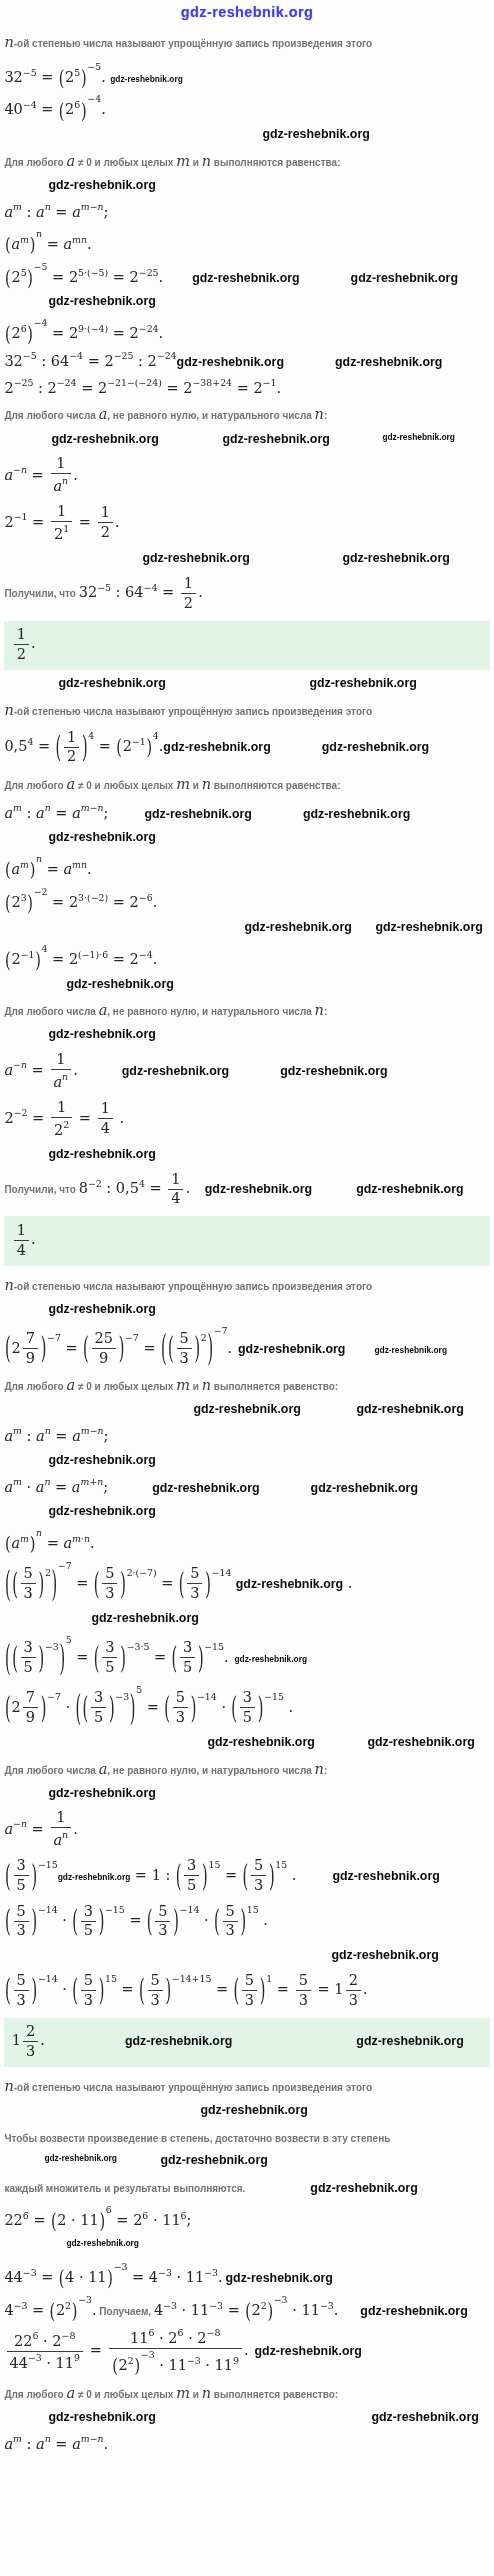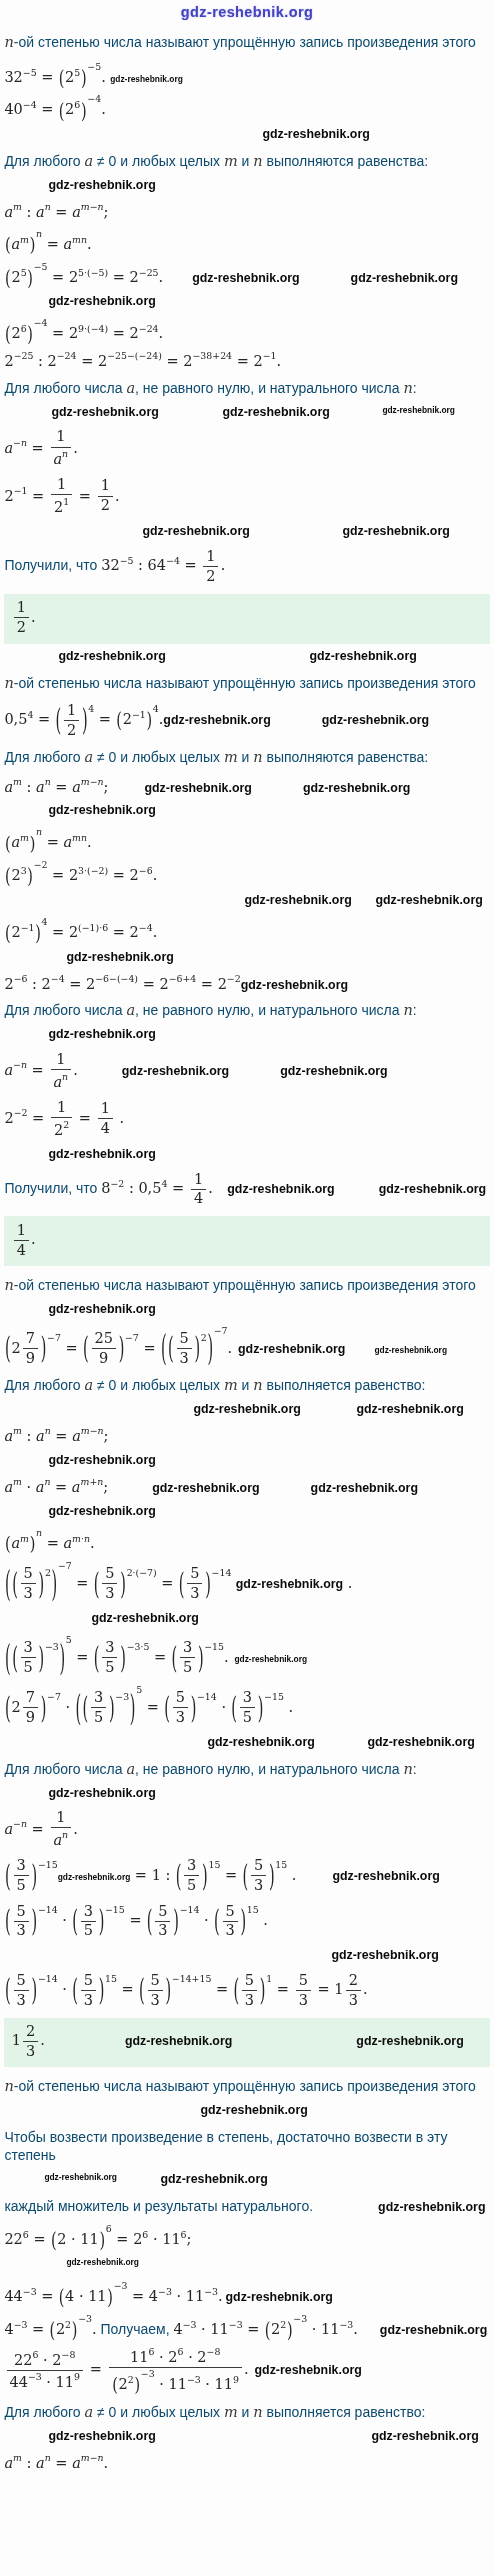--- a/index.html
+++ b/index.html
@@ -5,21 +5,21 @@
   html,body{margin:0;padding:0;background:#fdfdfd;}
   body{width:494px;font-family:"Liberation Sans",sans-serif;color:#2b2b2b;}
   #page{padding:1.5px 4.4px 0 4.4px;box-sizing:border-box;width:494px;}
   .header-wm{text-align:center;font:700 14.5px "Liberation Sans",sans-serif;color:#4545c2;
     letter-spacing:0.4px;text-shadow:0 0 1.5px rgba(150,150,230,.8);padding:2.2px 0 4.4px;}
   .text{font:14px/1.35 "Liberation Sans",sans-serif;color:#3a3a3a;margin:9.4px 0 6.5px;}
   .text .it{font-size:14.5px;}
   .math{font-family:"DejaVu Serif",serif;font-size:14.5px;color:#252525;margin:8.7px 0;line-height:1.15;}
   .mn{font-family:"DejaVu Serif",serif;}
   .it{font-style:italic;font-family:"DejaVu Serif",serif;}
-  .tx{font-family:"Liberation Sans",sans-serif;font-size:14px;color:#0c4a6e;}
+  .tx{font-family:"Liberation Sans",sans-serif;font-size:10px;color:#737373;font-weight:bold;}
   .sp{font-size:9.4px;vertical-align:6.5px;letter-spacing:0;}
   .spi{font-style:italic;}
   .sp-h1{vertical-align:12.4px;}
   .sp-h2{vertical-align:19px;}
   .fr{display:inline-block;vertical-align:middle;text-align:center;margin:0 2.2px;line-height:1.08;}
   .fr .nu{display:block;border-bottom:1px solid #3a3a3a;padding:0.7px 2.9px 1.5px;}
   .fr .de{display:block;padding:1.5px 2.9px 0.7px;}
   .pn{display:inline-block;vertical-align:middle;line-height:1;margin:0 0.7px;}
   .wm{font:700 12.4px "Liberation Sans",sans-serif;color:#0b0b0b;white-space:nowrap;}
   .wms{font-size:8.4px;}
@@ -46,21 +46,22 @@
       <div class="wmrow">
         <span class="wm" style="left: 44px;">gdz-reshebnik.org</span>
       </div>
       <div class="math"><span class="it">a</span><span class="sp spi">m</span><span class="mn"> : </span><span class="it">a</span><span class="sp spi">n</span><span class="mn"> = </span><span class="it">a</span><span class="sp spi">m−n</span><span class="mn">;</span></div>
       <div class="math"><span class="pn" style="transform: scaleY(1.3);">(</span><span class="it">a</span><span class="sp spi">m</span><span class="pn" style="transform: scaleY(1.3);">)</span><span class="sp spi sp-h1">n</span><span class="mn"> = </span><span class="it">a</span><span class="sp spi">mn</span><span class="mn">.</span></div>
       <div class="math"><span class="pn" style="transform: scaleY(1.4);">(</span><span class="mn">2</span><span class="sp">5</span><span class="pn" style="transform: scaleY(1.4);">)</span><span class="sp sp-h1">−5</span><span class="mn"> = 2</span><span class="sp">5·(−5)</span><span class="mn"> = 2</span><span class="sp">−25</span><span class="mn">.</span><span class="gap" style="width: 29px;"></span><span class="wm">gdz-reshebnik.org</span><span class="gap" style="width: 51px;"></span><span class="wm">gdz-reshebnik.org</span></div>
       <div class="wmrow">
         <span class="wm" style="left: 44px;">gdz-reshebnik.org</span>
       </div>
       <div class="math"><span class="pn" style="transform: scaleY(1.4);">(</span><span class="mn">2</span><span class="sp">6</span><span class="pn" style="transform: scaleY(1.4);">)</span><span class="sp sp-h1">−4</span><span class="mn"> = 2</span><span class="sp">9·(−4)</span><span class="mn"> = 2</span><span class="sp">−24</span><span class="mn">.</span></div>
-      <div class="math"><span class="mn">2</span><span class="sp">−25</span><span class="mn"> : 2</span><span class="sp">−24</span><span class="mn"> = 2</span><span class="sp">−25−(−24)</span><span class="mn"> = 2</span><span class="sp">−38+24</span><span class="mn"> = 2</span><span class="sp">−1</span><span class="mn">.</span></div>
+      <div class="math"><span class="mn">32</span><span class="sp">−5</span><span class="mn"> : 64</span><span class="sp">−4</span><span class="mn"> = 2</span><span class="sp">−25</span><span class="mn"> : 2</span><span class="sp">−24</span><span class="wm">gdz-reshebnik.org</span><span class="gap" style="width: 51px;"></span><span class="wm">gdz-reshebnik.org</span></div>
+      <div class="math"><span class="mn">2</span><span class="sp">−25</span><span class="mn"> : 2</span><span class="sp">−24</span><span class="mn"> = 2</span><span class="sp">−21−(−24)</span><span class="mn"> = 2</span><span class="sp">−38+24</span><span class="mn"> = 2</span><span class="sp">−1</span><span class="mn">.</span></div>
       <div class="text"><span class="tx">Для любого числа </span><span class="it">a</span><span class="tx">, не равного нулю, и натурального числа </span><span class="it">n</span><span class="tx">:</span></div>
       <div class="wmrow">
         <span class="wm" style="left: 47px;">gdz-reshebnik.org</span>
         <span class="wm" style="left: 218px;">gdz-reshebnik.org</span>
         <span class="wm wms" style="left: 378px;">gdz-reshebnik.org</span>
       </div>
       <div class="math"><span class="it">a</span><span class="sp spi">−n</span><span class="mn"> = </span><span class="fr"><span class="nu"><span class="mn">1</span></span><span class="de"><span class="it">a</span><span class="sp spi">n</span></span></span><span class="mn">.</span></div>
       <div class="math"><span class="mn">2</span><span class="sp">−1</span><span class="mn"> = </span><span class="fr"><span class="nu"><span class="mn">1</span></span><span class="de"><span class="mn">2</span><span class="sp">1</span></span></span><span class="mn"> = </span><span class="fr"><span class="nu"><span class="mn">1</span></span><span class="de"><span class="mn">2</span></span></span><span class="mn">.</span></div>
       <div class="wmrow">
         <span class="wm" style="left: 138px;">gdz-reshebnik.org</span>
@@ -82,21 +83,20 @@
       <div class="math"><span class="pn" style="transform: scaleY(1.3);">(</span><span class="it">a</span><span class="sp spi">m</span><span class="pn" style="transform: scaleY(1.3);">)</span><span class="sp spi sp-h1">n</span><span class="mn"> = </span><span class="it">a</span><span class="sp spi">mn</span><span class="mn">.</span></div>
       <div class="math"><span class="pn" style="transform: scaleY(1.4);">(</span><span class="mn">2</span><span class="sp">3</span><span class="pn" style="transform: scaleY(1.4);">)</span><span class="sp sp-h1">−2</span><span class="mn"> = 2</span><span class="sp">3·(−2)</span><span class="mn"> = 2</span><span class="sp">−6</span><span class="mn">.</span></div>
       <div class="wmrow">
         <span class="wm" style="left: 240px;">gdz-reshebnik.org</span>
         <span class="wm" style="left: 371px;">gdz-reshebnik.org</span>
       </div>
       <div class="math"><span class="pn" style="transform: scaleY(1.4);">(</span><span class="mn">2</span><span class="sp">−1</span><span class="pn" style="transform: scaleY(1.4);">)</span><span class="sp sp-h1">4</span><span class="mn"> = 2</span><span class="sp">(−1)·6</span><span class="mn"> = 2</span><span class="sp">−4</span><span class="mn">.</span></div>
       <div class="wmrow">
         <span class="wm" style="left: 62px;">gdz-reshebnik.org</span>
       </div>
-      <div class="math"><span class="mn">2</span><span class="sp">−6</span><span class="mn"> : 2</span><span class="sp">−4</span><span class="mn"> = 2</span><span class="sp">−6−(−4)</span><span class="mn"> = 2</span><span class="sp">−6+4</span><span class="mn"> = 2</span><span class="sp">−2</span><span class="wm">gdz-reshebnik.org</span></div>
       <div class="text"><span class="tx">Для любого числа </span><span class="it">a</span><span class="tx">, не равного нулю, и натурального числа </span><span class="it">n</span><span class="tx">:</span></div>
       <div class="wmrow">
         <span class="wm" style="left: 44px;">gdz-reshebnik.org</span>
       </div>
       <div class="math"><span class="it">a</span><span class="sp spi">−n</span><span class="mn"> = </span><span class="fr"><span class="nu"><span class="mn">1</span></span><span class="de"><span class="it">a</span><span class="sp spi">n</span></span></span><span class="mn">.</span><span class="gap" style="width: 44px;"></span><span class="wm">gdz-reshebnik.org</span><span class="gap" style="width: 51px;"></span><span class="wm">gdz-reshebnik.org</span></div>
       <div class="math"><span class="mn">2</span><span class="sp">−2</span><span class="mn"> = </span><span class="fr"><span class="nu"><span class="mn">1</span></span><span class="de"><span class="mn">2</span><span class="sp">2</span></span></span><span class="mn"> = </span><span class="fr"><span class="nu"><span class="mn">1</span></span><span class="de"><span class="mn">4</span></span></span><span class="mn"> .</span></div>
       <div class="wmrow">
         <span class="wm" style="left: 44px;">gdz-reshebnik.org</span>
       </div>
       <div class="math"><span class="tx">Получили, что </span><span class="mn">8</span><span class="sp">−2</span><span class="mn"> : 0,5</span><span class="sp">4</span><span class="mn"> = </span><span class="fr"><span class="nu"><span class="mn">1</span></span><span class="de"><span class="mn">4</span></span></span><span class="mn">.</span><span class="gap" style="width: 14.5px;"></span><span class="wm">gdz-reshebnik.org</span><span class="gap" style="width: 44px;"></span><span class="wm">gdz-reshebnik.org</span></div>
@@ -144,21 +144,21 @@
       <div class="hl"><span class="mn">1</span><span class="fr"><span class="nu"><span class="mn">2</span></span><span class="de"><span class="mn">3</span></span></span><span class="mn">.</span><span class="gap" style="width: 80px;"></span><span class="wm">gdz-reshebnik.org</span><span class="gap" style="width: 124px;"></span><span class="wm">gdz-reshebnik.org</span></div>
       <div class="text"><span class="it">n</span><span class="tx">-ой степенью числа называют упрощённую запись произведения этого</span></div>
       <div class="wmrow">
         <span class="wm" style="left: 196px;">gdz-reshebnik.org</span>
       </div>
       <div class="text"><span class="tx">Чтобы возвести произведение в степень, достаточно возвести в эту степень</span></div>
       <div class="wmrow">
         <span class="wm wms" style="left: 40px;">gdz-reshebnik.org</span>
         <span class="wm" style="left: 156px;">gdz-reshebnik.org</span>
       </div>
-      <div class="text"><span class="tx">каждый множитель и результаты натурального.</span><span class="gap" style="width: 65px;"></span><span class="wm">gdz-reshebnik.org</span></div>
+      <div class="text"><span class="tx">каждый множитель и результаты выполняются.</span><span class="gap" style="width: 65px;"></span><span class="wm">gdz-reshebnik.org</span></div>
       <div class="math"><span class="mn">22</span><span class="sp">6</span><span class="mn"> = </span><span class="pn" style="transform: scaleY(1.4);">(</span><span class="mn">2 · 11</span><span class="pn" style="transform: scaleY(1.4);">)</span><span class="sp sp-h1">6</span><span class="mn"> = 2</span><span class="sp">6</span><span class="mn"> · 11</span><span class="sp">6</span><span class="mn">;</span></div>
       <div class="wmrow">
         <span class="wm wms" style="left: 62px;">gdz-reshebnik.org</span>
       </div>
       <div class="math"><span class="mn">44</span><span class="sp">−3</span><span class="mn"> = </span><span class="pn" style="transform: scaleY(1.4);">(</span><span class="mn">4 · 11</span><span class="pn" style="transform: scaleY(1.4);">)</span><span class="sp sp-h1">−3</span><span class="mn"> = 4</span><span class="sp">−3</span><span class="mn"> · 11</span><span class="sp">−3</span><span class="mn">.</span><span class="gap" style="width: 2.9px;"></span><span class="wm">gdz-reshebnik.org</span></div>
       <div class="math"><span class="mn">4</span><span class="sp">−3</span><span class="mn"> = </span><span class="pn" style="transform: scaleY(1.4);">(</span><span class="mn">2</span><span class="sp">2</span><span class="pn" style="transform: scaleY(1.4);">)</span><span class="sp sp-h1">−3</span><span class="mn">.</span><span class="tx"> Получаем, </span><span class="mn">4</span><span class="sp">−3</span><span class="mn"> · 11</span><span class="sp">−3</span><span class="mn"> = </span><span class="pn" style="transform: scaleY(1.4);">(</span><span class="mn">2</span><span class="sp">2</span><span class="pn" style="transform: scaleY(1.4);">)</span><span class="sp sp-h1">−3</span><span class="mn"> · 11</span><span class="sp">−3</span><span class="mn">.</span><span class="gap" style="width: 22px;"></span><span class="wm">gdz-reshebnik.org</span></div>
       <div class="math"><span class="fr"><span class="nu"><span class="mn">22</span><span class="sp">6</span><span class="mn"> · 2</span><span class="sp">−8</span></span><span class="de"><span class="mn">44</span><span class="sp">−3</span><span class="mn"> · 11</span><span class="sp">9</span></span></span><span class="mn"> = </span><span class="fr"><span class="nu"><span class="mn">11</span><span class="sp">6</span><span class="mn"> · 2</span><span class="sp">6</span><span class="mn"> · 2</span><span class="sp">−8</span></span><span class="de"><span class="pn" style="transform: scaleY(1.3);">(</span><span class="mn">2</span><span class="sp">2</span><span class="pn" style="transform: scaleY(1.3);">)</span><span class="sp sp-h1">−3</span><span class="mn"> · 11</span><span class="sp">−3</span><span class="mn"> · 11</span><span class="sp">9</span></span></span><span class="mn">.</span><span class="gap" style="width: 5.8px;"></span><span class="wm">gdz-reshebnik.org</span></div>
       <div class="text"><span class="tx">Для любого </span><span class="it">a</span><span class="tx"> ≠ 0 и любых целых </span><span class="it">m</span><span class="tx"> и </span><span class="it">n</span><span class="tx"> выполняется равенство:</span></div>
       <div class="wmrow">
         <span class="wm" style="left: 44px;">gdz-reshebnik.org</span>

